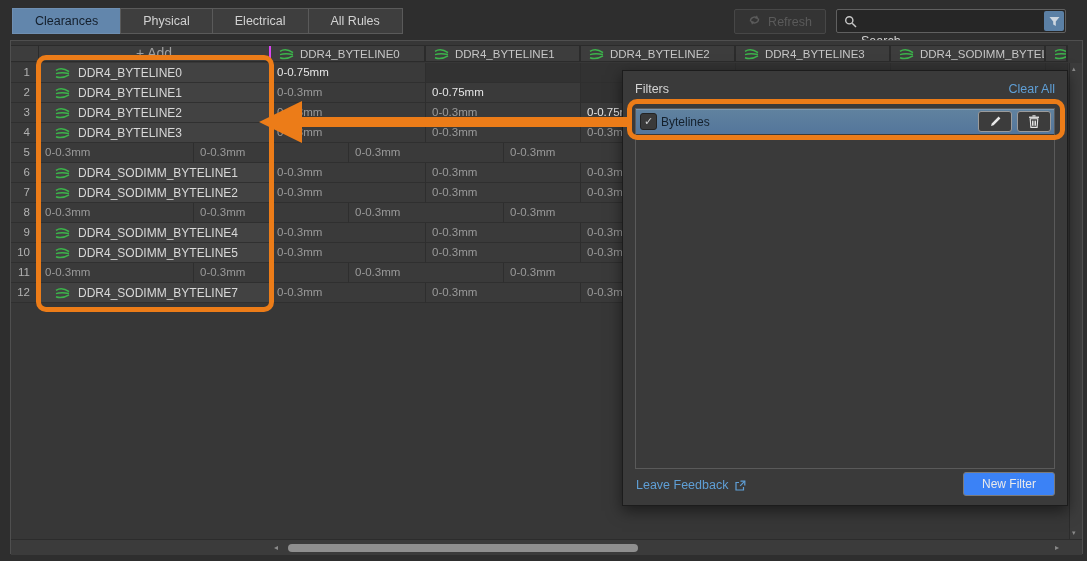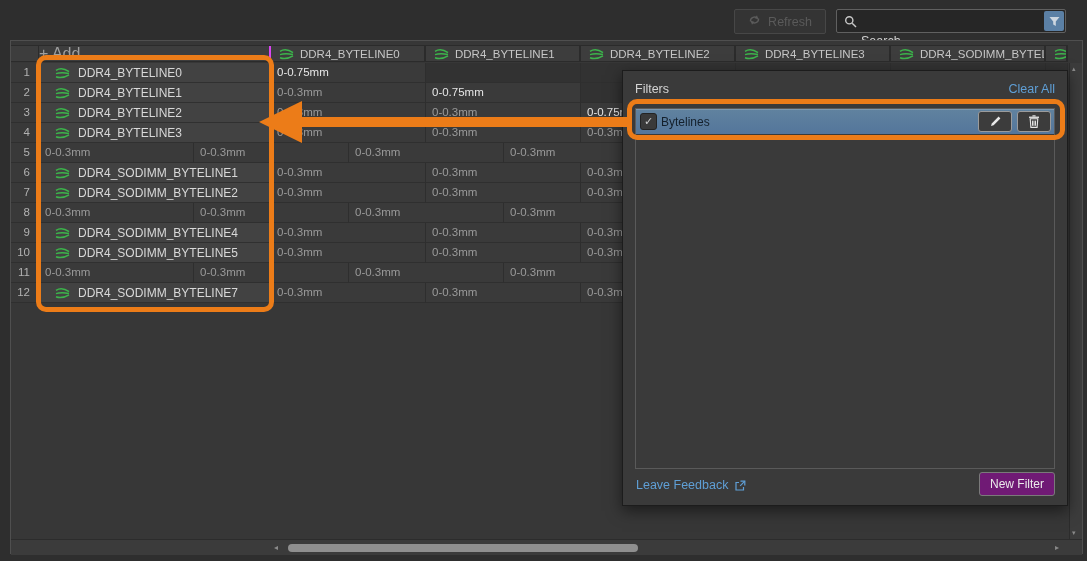--- a/index.html
+++ b/index.html
@@ -46,21 +46,21 @@
   
   #frame {
     position:absolute; left:10px; top:40px; width:1073px; height:514px;
     background:#373737; border:1px solid #4f4f4f; z-index:1;
   }
   #grid-header { position:absolute; left:0; top:4px; height:17px; display:flex;
     border-top:1px solid #2b2b2b; border-bottom:1px solid #2b2b2b; }
   .cell { flex:none; overflow:hidden; white-space:nowrap; }
   .hcell { background:#3d3d3d; height:15px; }
   .corner { width:28px; border-right:1px solid #2b2b2b; }
-  .add-h { width:232px; color:#9f9f9f; font-size:16px;
+  .add-h { width:232px; text-align:center; color:#9f9f9f; font-size:14px;
     line-height:15px; border-right:2px solid #d946ef; }
   .col-h { width:155px; display:flex; align-items:center; gap:6px;
     padding-left:8px; border-right:2px solid #2b2b2b; color:#c6c6c6;
     font-size:11.5px; }
   .col-h.sliver { width:22px; }
 
   #grid-body { position:absolute; left:0; top:22px; }
   .grid-row { display:flex; height:20px; }
   .cell.num { width:28px; background:#393939; color:#b2b2b2; text-align:right;
     padding-right:8px; font-size:11.5px; line-height:19px;
@@ -109,40 +109,46 @@
     line-height:15px; text-align:center; flex:none; }
   .fname { margin-left:4px; color:#14202c; font-size:12px; }
   .fbtn { width:34px; height:21px; background:#3c3c3c; border:1px solid #9b9b9b;
     border-radius:3px; display:flex; align-items:center; justify-content:center;
     flex:none; cursor:pointer; }
   .fbtn.edit { margin-left:auto; }
   .fbtn.del { margin-left:5px; margin-right:3px; }
   #leave-feedback { position:absolute; left:13px; bottom:13px; color:#5f9fd6;
     font-size:12.5px; display:flex; align-items:flex-end; gap:6px; cursor:pointer; }
   #new-filter-button { position:absolute; right:12px; bottom:9px;
-    padding:4px 10px; background:#701a75; border:1px solid #7a7a7a;
+    padding:4px 18px; background:#3b82f6; border:1px solid #7a7a7a;
     border-radius:3px; color:#eaeaea; font-size:12px; cursor:pointer; }
 
   
   .ann { position:absolute; z-index:40; pointer-events:none; }
   #ann-name-col { left:36px; top:55px; width:238px; height:257px;
     border:5px solid #ec7c18; border-radius:10px; }
   #ann-filter-row { left:627px; top:99px; width:438px; height:41px;
     border:5px solid #ec7c18; border-radius:10px; }
   #ann-arrow-tail { left:300px; top:117px; width:328px; height:10px;
     background:#ec7c18; }
   #ann-arrow-head { left:259px; top:101px; width:0; height:0;
     border-top:21px solid transparent; border-bottom:21px solid transparent;
     border-right:43px solid #ec7c18; }
 </style>
 </head>
 <body>
 
 <div id="screen">
 
+  <div id="tab-bar">
+      <div class="tab active">Clearances</div>
+      <div class="tab">Physical</div>
+      <div class="tab">Electrical</div>
+      <div class="tab">All Rules</div>
+    </div>
 
   <div id="refresh-button">
     <span class="sicon">
       <svg width="13" height="12" viewBox="0 0 13 12" fill="none">
         <path d="M2.5 7.5 a4 4 0 0 1 7.2 -2.8" stroke="#5c5c5c" stroke-width="1.4"></path>
         <path d="M10.5 4.5 a4 4 0 0 1 -7.2 2.8" stroke="#5c5c5c" stroke-width="1.4"></path>
         <path d="M9.0 1.2 L10.2 4.9 L6.7 4.2 Z" fill="#5c5c5c"></path>
         <path d="M4.0 10.8 L2.8 7.1 L6.3 7.8 Z" fill="#5c5c5c"></path>
       </svg>
     </span>

